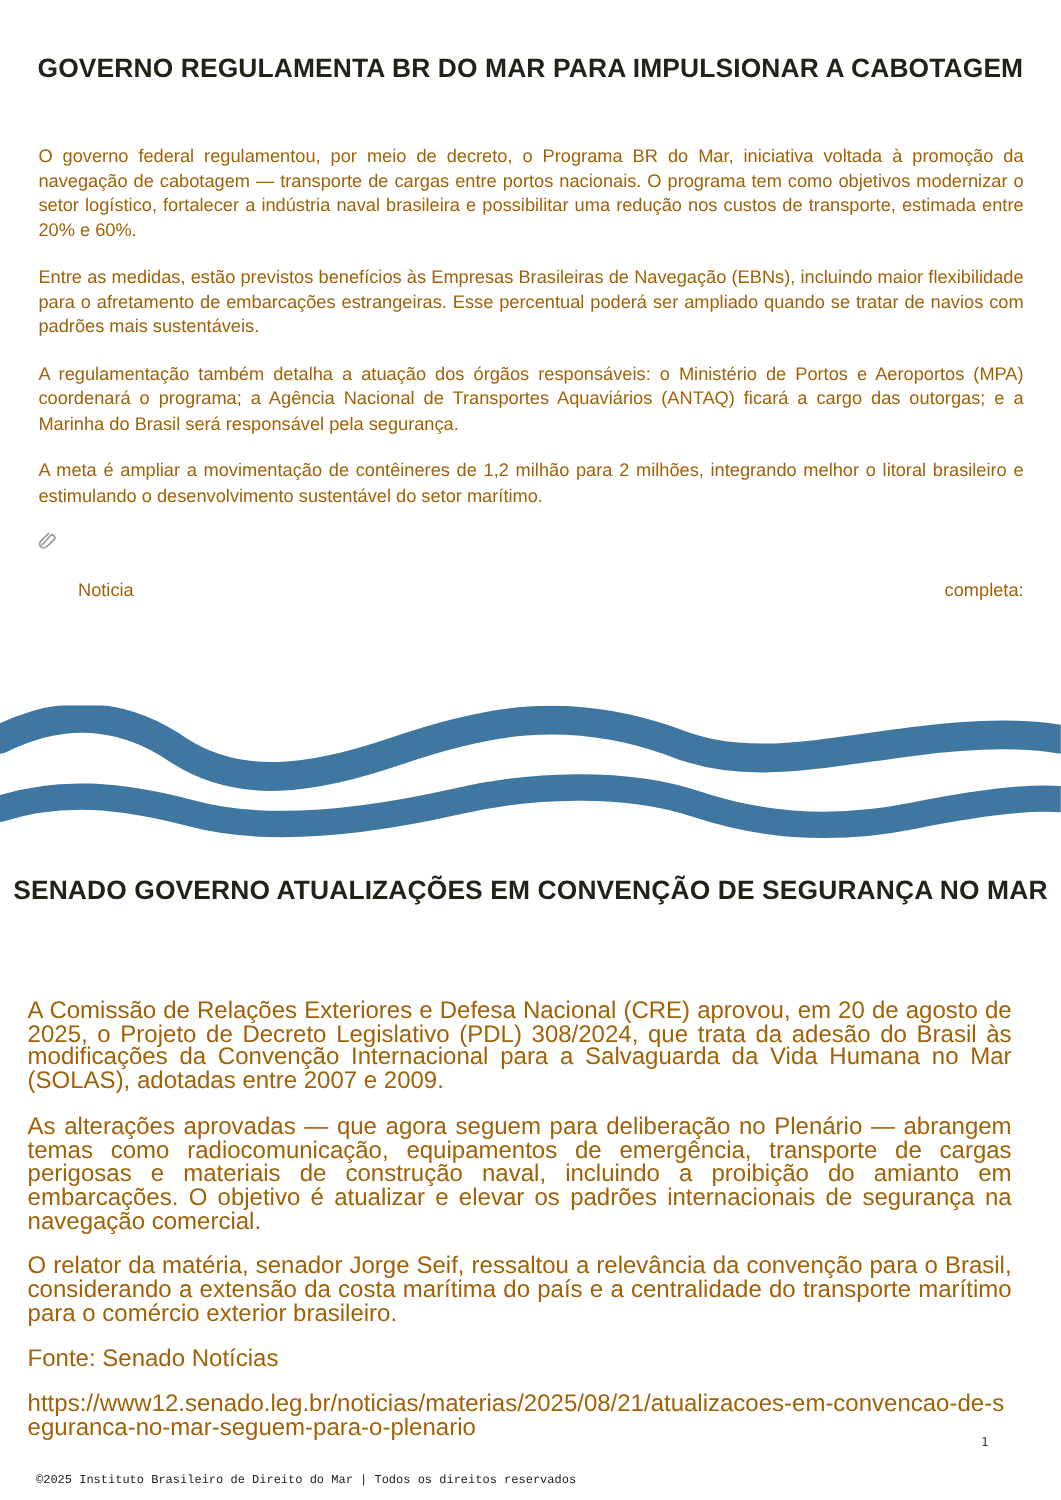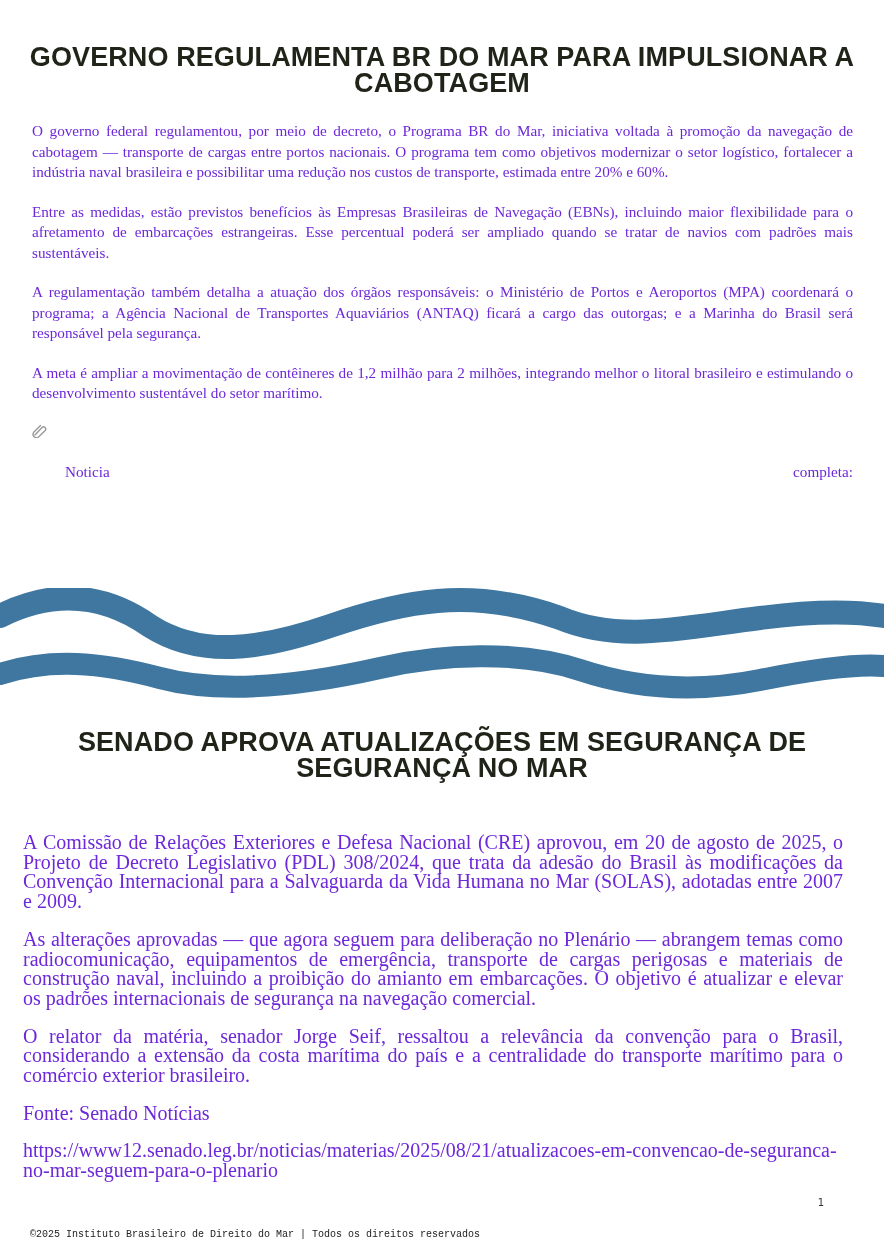--- a/index.html
+++ b/index.html
@@ -1,24 +1,24 @@
 <!DOCTYPE html>
 <html><head>
 <meta charset="utf-8">
 <style>
   html, body { margin: 0; padding: 0; background: #ffffff; }
   body { width: 884px; height: 1250px; position: relative; overflow: hidden; color: #1f1f1f; }
   .title {
     position: absolute; left: 0; width: 884px; text-align: center;
     font-family: "Liberation Sans", sans-serif; font-weight: bold;
-    font-size: 27px; line-height: 26px; color: #1f2318; letter-spacing: 0.1px;
+    font-size: 22px; line-height: 26px; color: #1f2318; letter-spacing: 0.1px;
   }
   .body-text {
-    position: absolute; font-family: Liberation Serif, serif;
-    font-size: 15.2px; line-height: 20.5px; color: #6d28d9; text-align: justify;
+    position: absolute; font-family: Liberation Sans, sans-serif;
+    font-size: 15.2px; line-height: 20.5px; color: #a16207; text-align: justify;
   }
   .para { margin: 0 0 19px 0; }
   .s1 { left: 32px; width: 821px; top: 121px; }
   .s2 { left: 23px; width: 820px; top: 833px; font-size: 20px; line-height: 19.7px; }
   .s2 .para { margin-bottom: 18px; }
   .noticia-row { display: flex; justify-content: space-between; margin-left: 33px; }
   .link { text-align: left; word-break: break-all; }
   .clip { display: inline-block; color: #8a8a8a; margin-right: 4px; }
   .plain { text-align: left; }
   .waves { position: absolute; left: 0; top: 588px; width: 884px; height: 115px; }
@@ -54,21 +54,21 @@
       <span>completa:</span>
     </div>
   </div>
 </div>
 
 <svg class="waves" viewBox="0 0 884 115" preserveAspectRatio="none">
   <path d="M0 28 C 60 -2, 110 10, 150 38 C 200 70, 260 62, 330 38 C 400 14, 470 -2, 560 30 C 620 55, 680 40, 760 30 C 820 22, 860 24, 884 28" fill="none" stroke="#3f77a0" stroke-width="24" stroke-linecap="round"></path>
   <path d="M0 86 C 50 70, 100 74, 160 90 C 220 106, 300 98, 380 80 C 440 66, 520 62, 580 82 C 640 102, 700 104, 760 92 C 820 80, 860 76, 884 78" fill="none" stroke="#3f77a0" stroke-width="22" stroke-linecap="round"></path>
 </svg>
 
-<div class="title" style="top:729px;">SENADO APROVA ATUALIZAÇÕES EM SEGURANÇA DE SEGURANÇA NO MAR</div>
+<div class="title" style="top:729px;">SENADO GOVERNO ATUALIZAÇÕES EM CONVENÇÃO DE SEGURANÇA NO MAR</div>
 
 <div class="body-text s2">
   <p class="para">A Comissão de Relações Exteriores e Defesa Nacional (CRE) aprovou, em 20 de agosto de 2025, o Projeto de Decreto Legislativo (PDL) 308/2024, que trata da adesão do Brasil às modificações da Convenção Internacional para a Salvaguarda da Vida Humana no Mar (SOLAS), adotadas entre 2007 e 2009.</p>
   <p class="para">As alterações aprovadas — que agora seguem para deliberação no Plenário — abrangem temas como radiocomunicação, equipamentos de emergência, transporte de cargas perigosas e materiais de construção naval, incluindo a proibição do amianto em embarcações. O objetivo é atualizar e elevar os padrões internacionais de segurança na navegação comercial.</p>
   <p class="para">O relator da matéria, senador Jorge Seif, ressaltou a relevância da convenção para o Brasil, considerando a extensão da costa marítima do país e a centralidade do transporte marítimo para o comércio exterior brasileiro.</p>
   <p class="para plain">Fonte: Senado Notícias</p>
   <p class="para link">https://www12.senado.leg.br/noticias/materias/2025/08/21/atualizacoes-em-convencao-de-seguranca-no-mar-seguem-para-o-plenario</p>
 </div>
 
 <div class="page-num">1</div>

